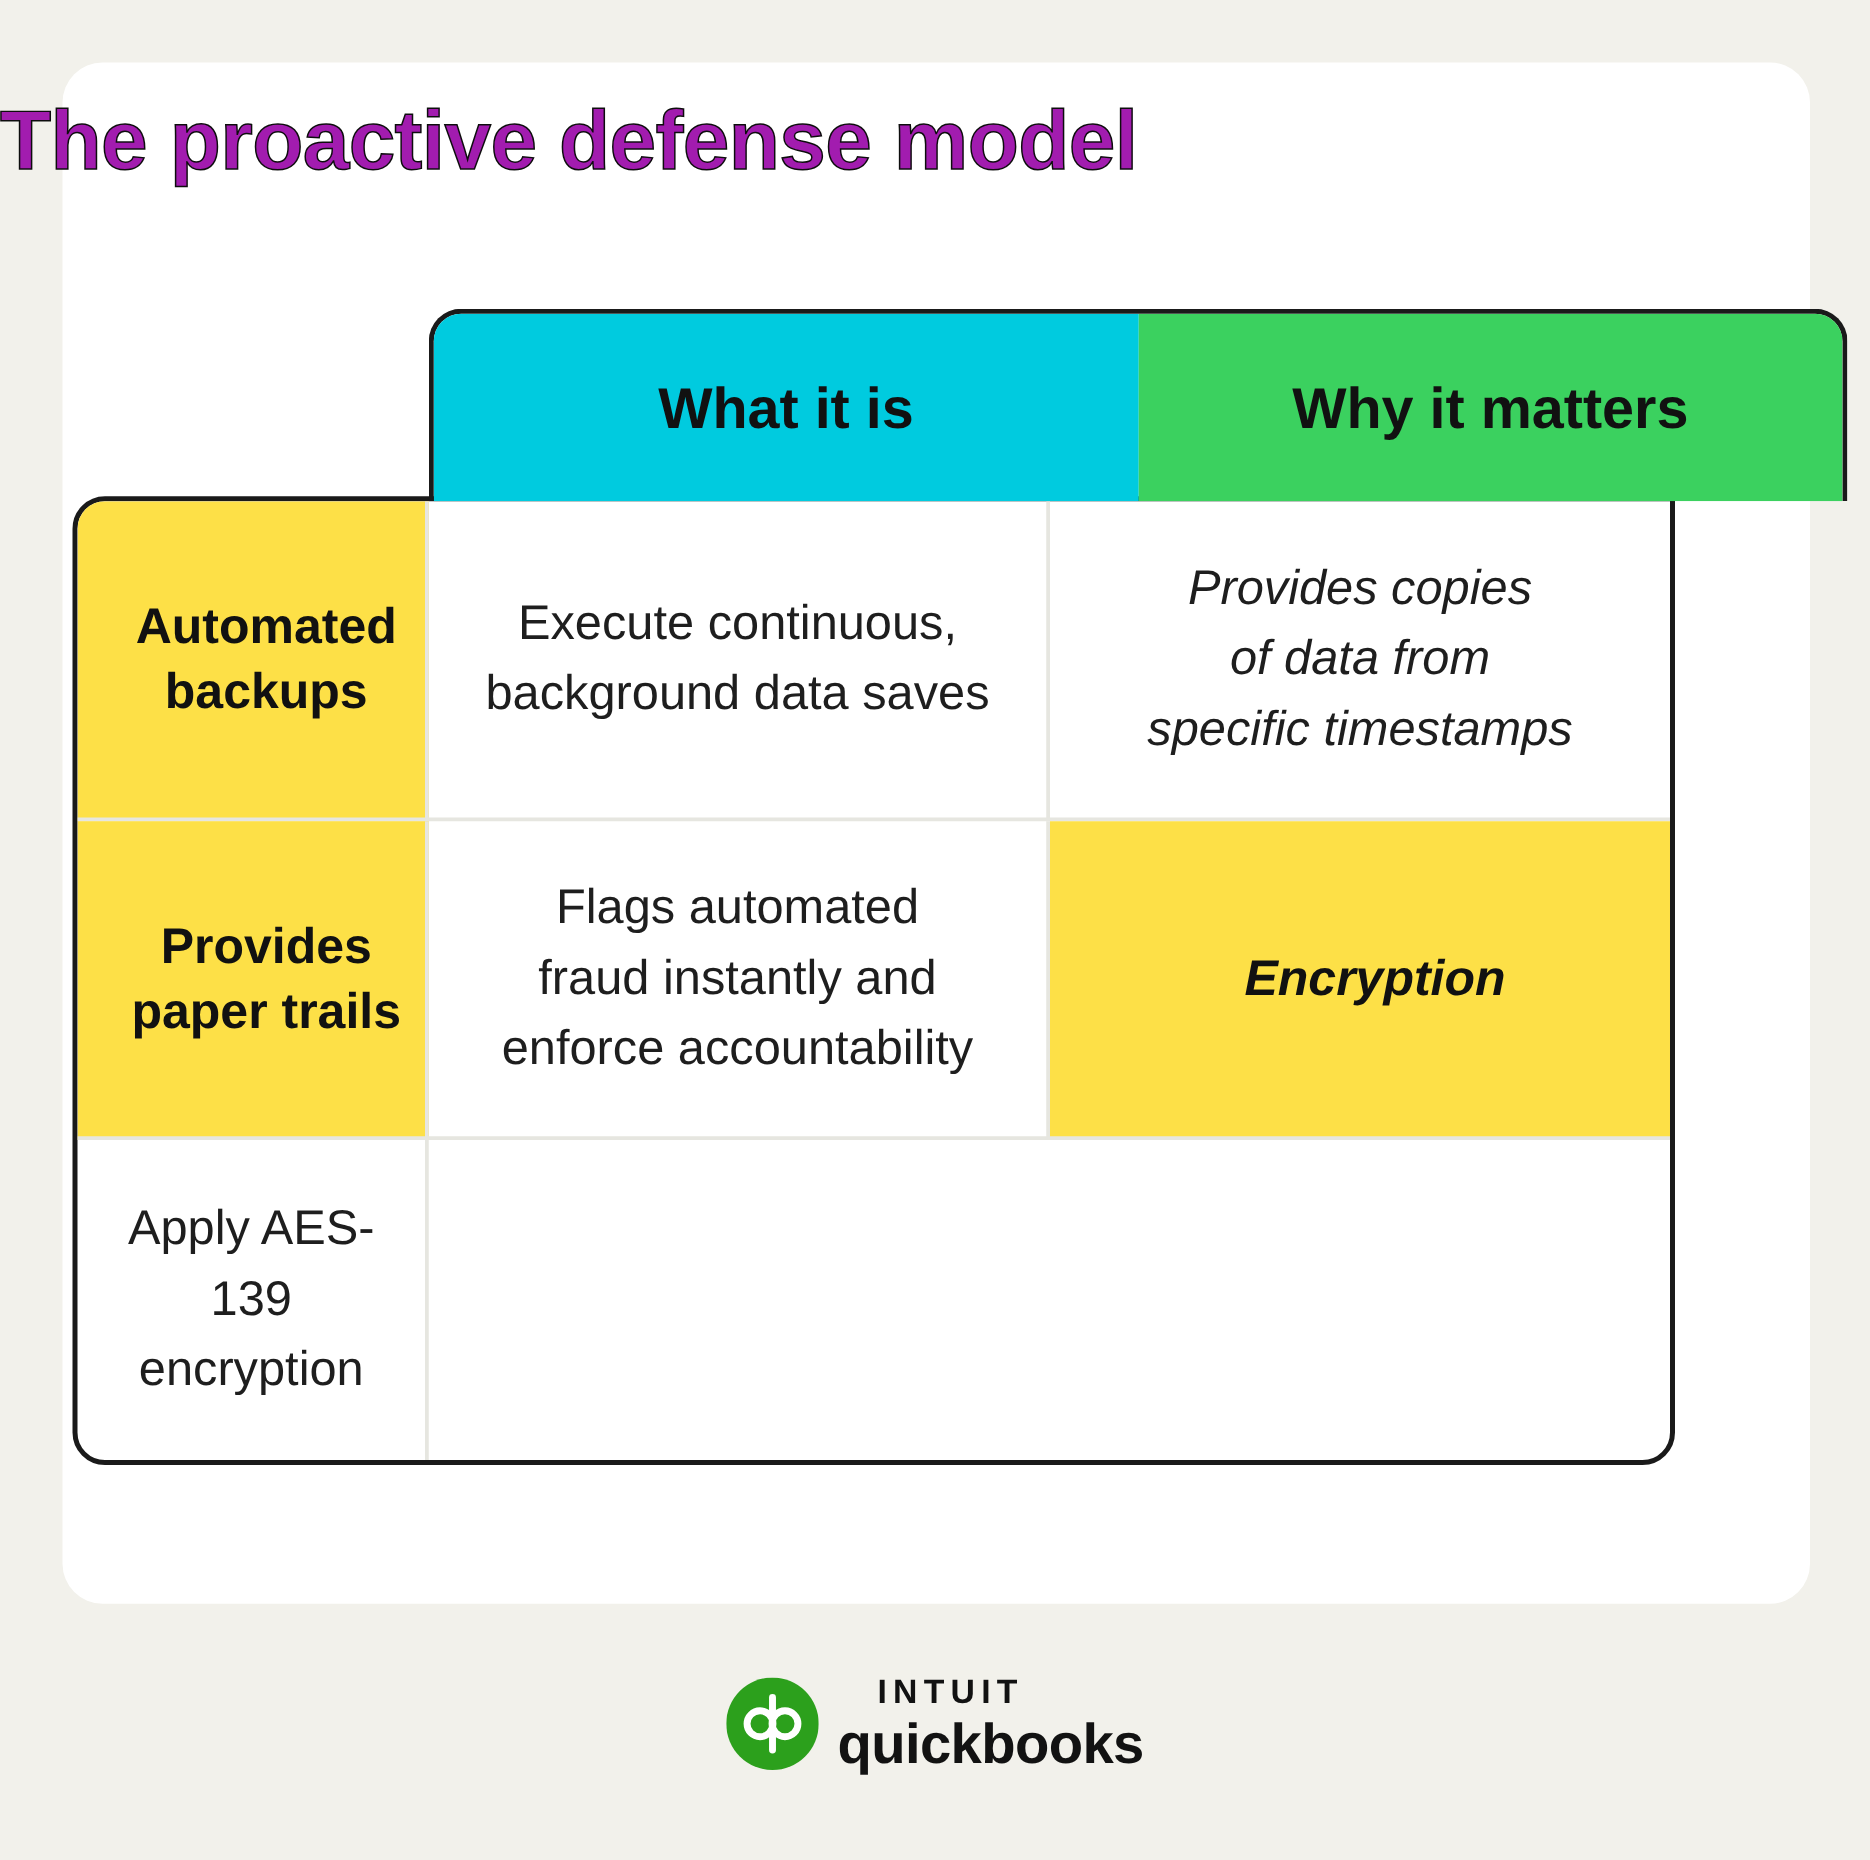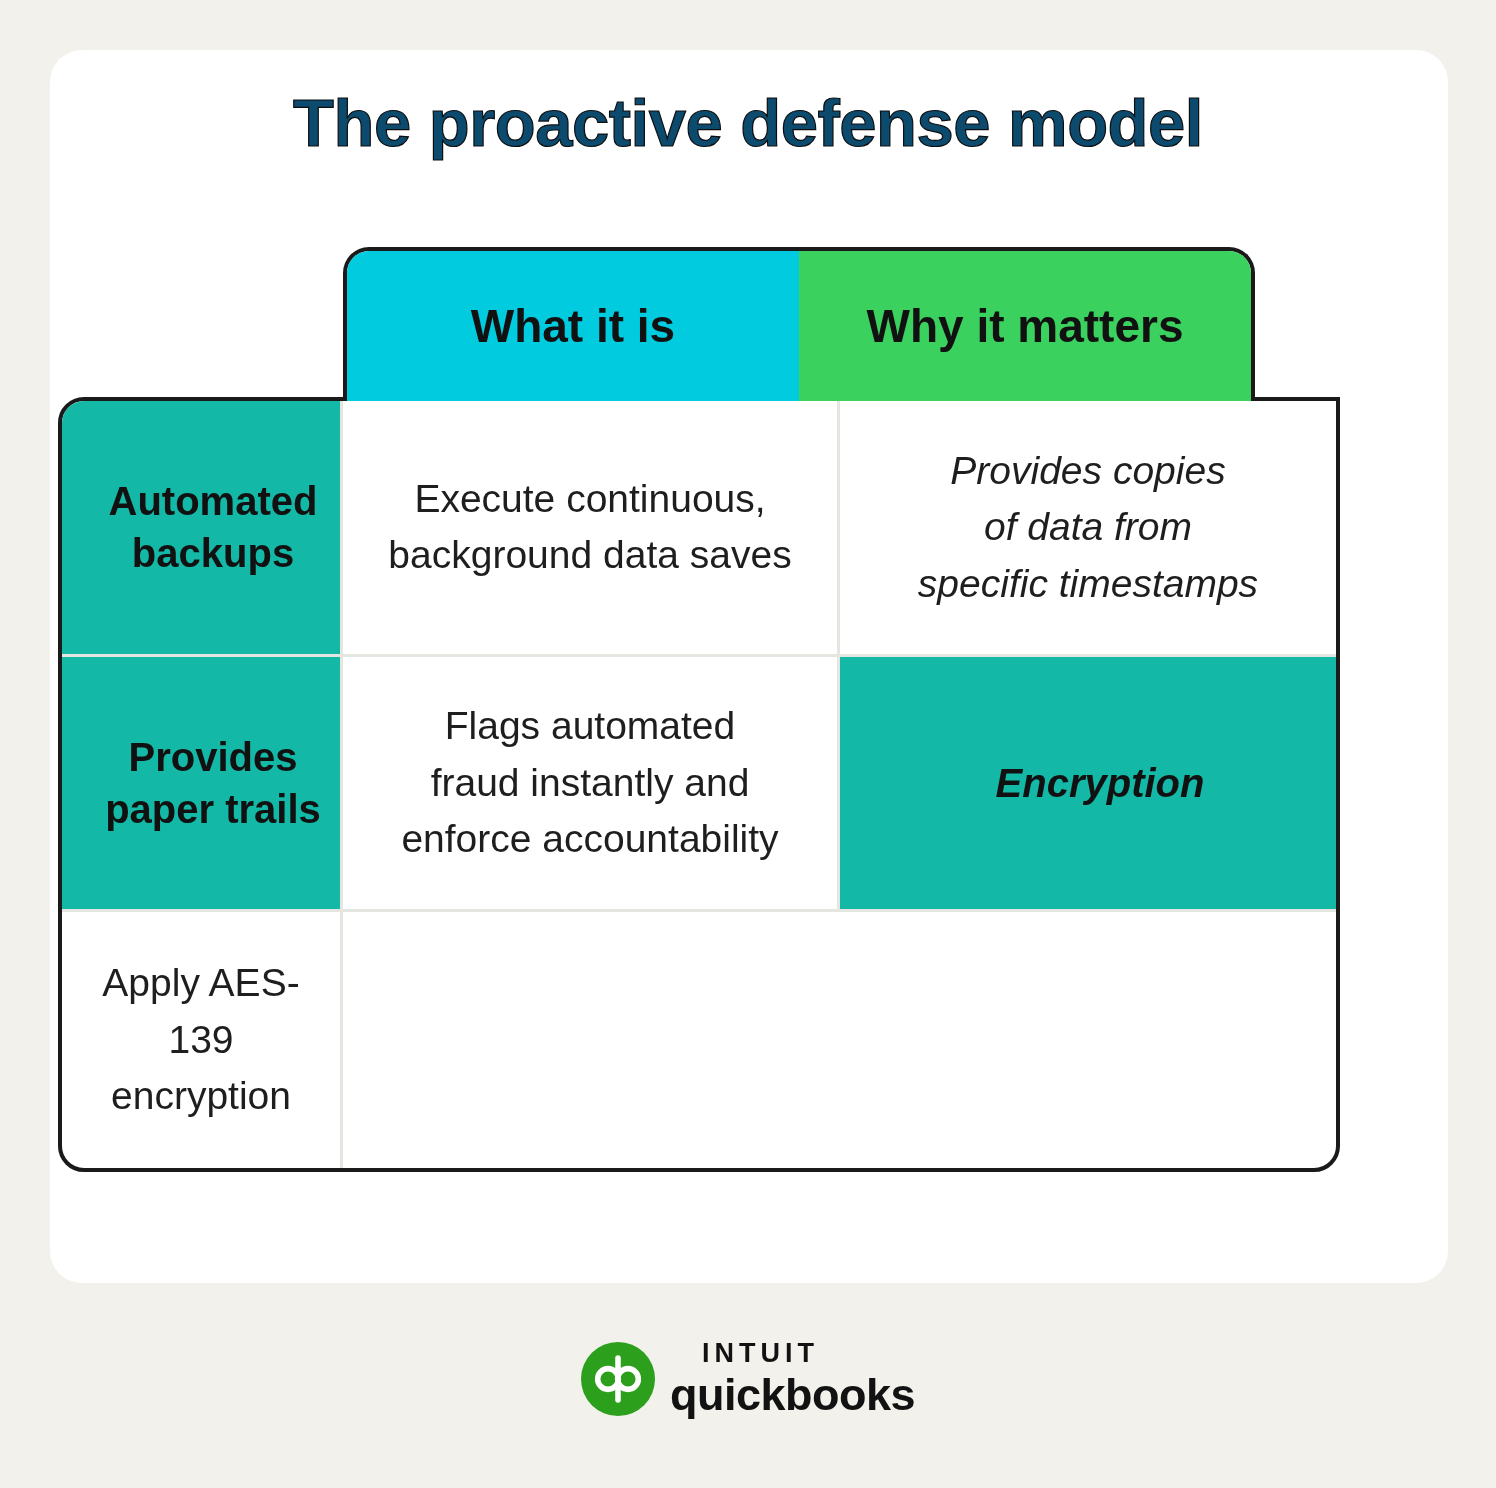--- a/index.html
+++ b/index.html
@@ -16,33 +16,33 @@
   .card {
     position: absolute;
     left: 50px; top: 50px;
     width: 1398px; height: 1233px;
     background: #FFFFFF;
     border-radius: 32px;
   }
   .title {
     position: absolute;
     left: 0; right: 0;
-    top: 84px;
-    text-align: center;
+    top: 74px;
+    text-align: left;
     font-size: 67px;
     font-weight: 700;
     letter-spacing: -0.5px;
-    color: #0c4a6e;
+    color: #a21caf;
     -webkit-text-stroke: 1.2px #0d0d0d;
   }
   
   .tbl-header {
     position: absolute;
     left: 343px; top: 247px;
-    width: 912px; height: 154px;
+    width: 1135px; height: 154px;
     display: flex;
     border: 4px solid #1a1a1a;
     border-bottom: none;
     border-radius: 26px 26px 0 0;
     overflow: hidden;
     z-index: 2;
   }
   .th {
     flex: 1;
     display: flex;
@@ -75,21 +75,21 @@
     font-size: 39px;
     line-height: 1.45;
     color: #1e1e1e;
     border-right: 3px solid #E6E6E0;
     border-bottom: 3px solid #E6E6E0;
     padding: 8px 14px;
   }
   .cell:nth-child(3n) { border-right: none; font-style: italic; }
   .cell:nth-child(n+7) { border-bottom: none; }
   .cell.feature {
-    background: #14b8a6;
+    background: #fde047;
     font-weight: 700;
     font-size: 40px;
     line-height: 1.3;
     color: #111111;
     padding-left: 38px;
   }
   
   .brand {
     position: absolute;
     left: 0; right: 0;

